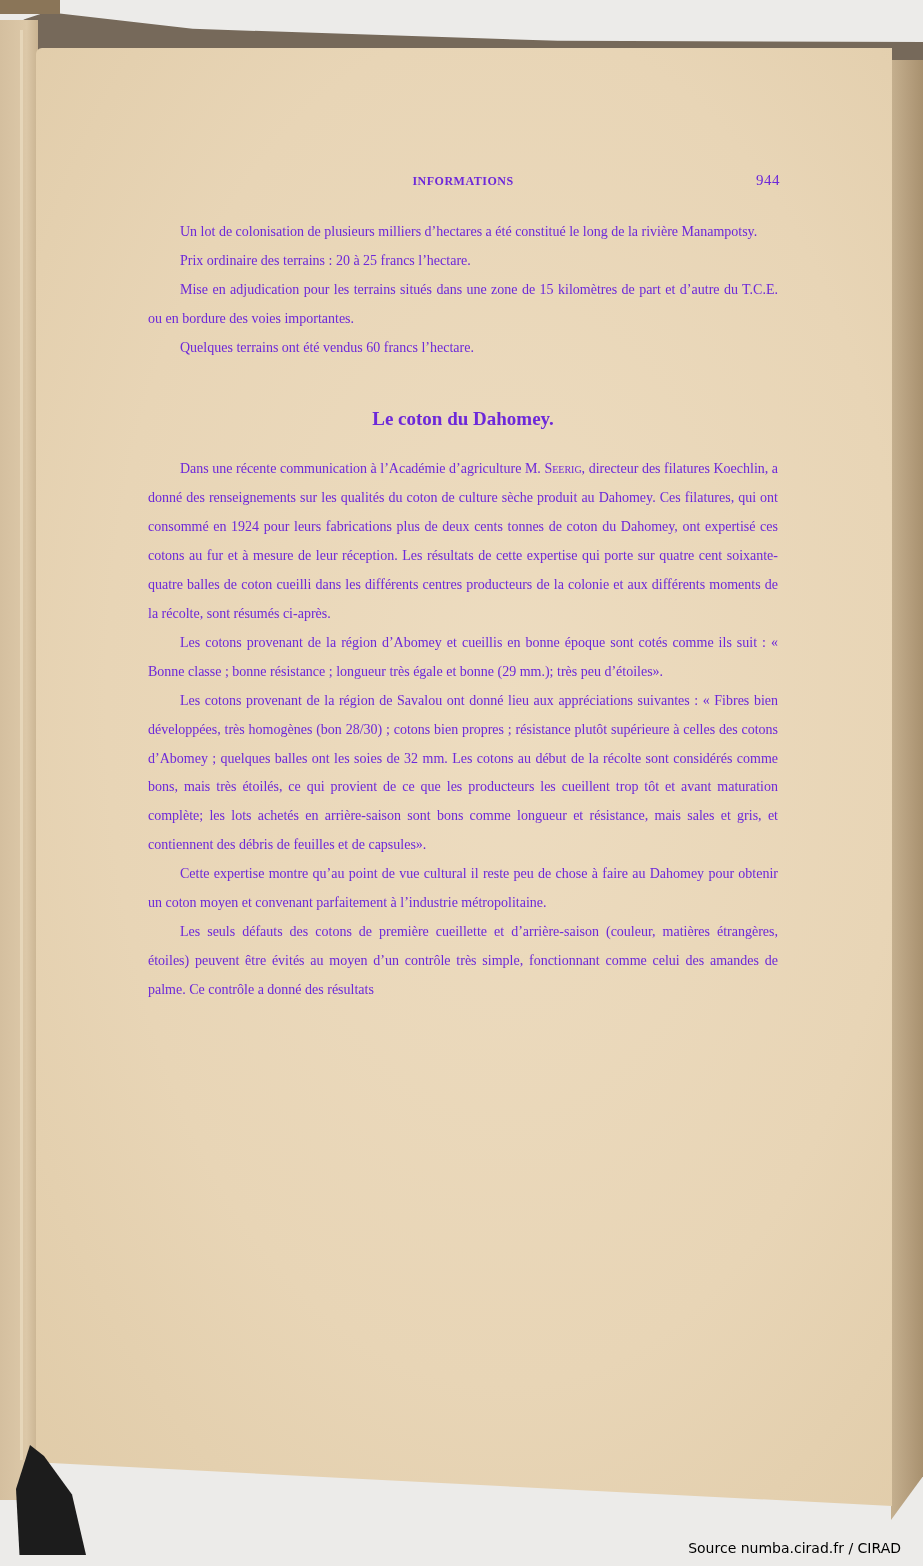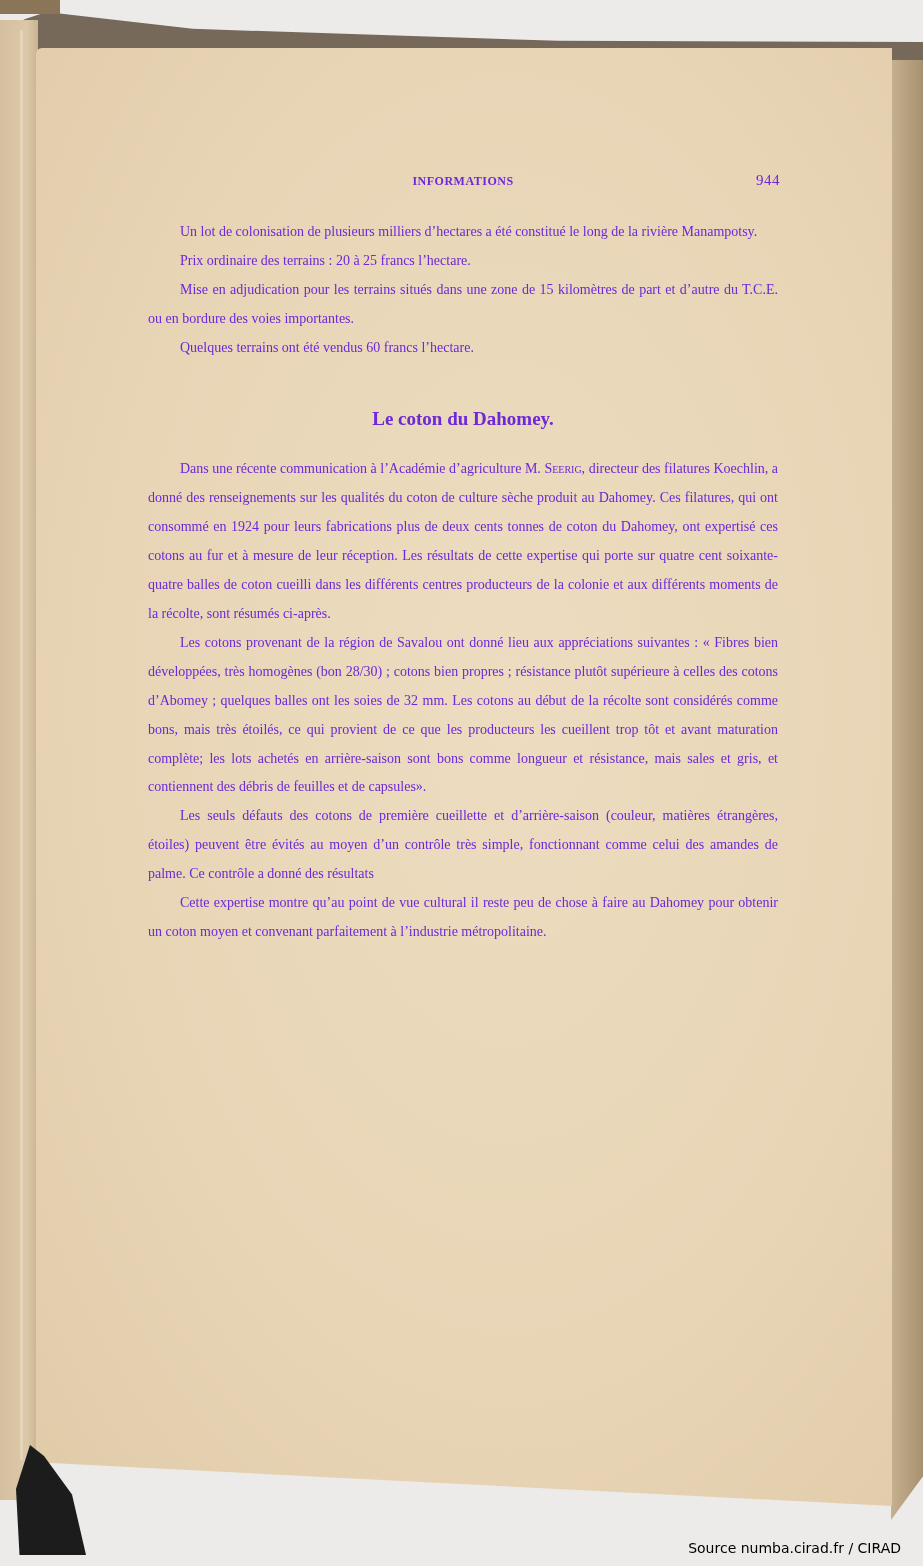--- a/index.html
+++ b/index.html
@@ -108,19 +108,20 @@
     <div class="first-block">
       <p>Un lot de colonisation de plusieurs milliers d’hectares a été constitué le long de la rivière Manampotsy.</p>
       <p>Prix ordinaire des terrains : 20 à 25 francs l’hectare.</p>
       <p>Mise en adjudication pour les terrains situés dans une zone de 15 kilomètres de part et d’autre du T.C.E. ou en bordure des voies importantes.</p>
       <p>Quelques terrains ont été vendus 60 francs l’hectare.</p>
     </div>
 
     <p class="section-title">Le coton du Dahomey.</p>
 
     <p><span>Dans une récente communication à l’Académie d’agriculture M. </span><span class="sc">Seerig</span><span>, directeur des filatures Koechlin, a donné des renseignements sur les qualités du coton de culture sèche produit au Dahomey. Ces filatures, qui ont consommé en 1924 pour leurs fabrications plus de deux cents tonnes de coton du Dahomey, ont expertisé ces cotons au fur et à mesure de leur réception. Les résultats de cette expertise qui porte sur quatre cent soixante-quatre balles de coton cueilli dans les différents centres producteurs de la colonie et aux différents moments de la récolte, sont résumés ci-après.</span></p>
+    <p>Les cotons provenant de la région d’Abomey et cueillis en bonne époque sont cotés comme ils suit : « Bonne classe ; bonne résistance ; longueur très égale et bonne (29 mm.); très peu d’étoiles».</p>
     <p>Les cotons provenant de la région de Savalou ont donné lieu aux appréciations suivantes : « Fibres bien développées, très homogènes (bon 28/30) ; cotons bien propres ; résistance plutôt supérieure à celles des cotons d’Abomey ; quelques balles ont les soies de 32 mm. Les cotons au début de la récolte sont considérés comme bons, mais très étoilés, ce qui provient de ce que les producteurs les cueillent trop tôt et avant maturation complète; les lots achetés en arrière-saison sont bons comme longueur et résistance, mais sales et gris, et contiennent des débris de feuilles et de capsules».</p>
+    <p>Cette expertise montre qu’au point de vue cultural il reste peu de chose à faire au Dahomey pour obtenir un coton moyen et convenant parfaitement à l’industrie métropolitaine.</p>
     <p>Les seuls défauts des cotons de première cueillette et d’arrière-saison (couleur, matières étrangères, étoiles) peuvent être évités au moyen d’un contrôle très simple, fonctionnant comme celui des amandes de palme. Ce contrôle a donné des résultats</p>
-    <p>Cette expertise montre qu’au point de vue cultural il reste peu de chose à faire au Dahomey pour obtenir un coton moyen et convenant parfaitement à l’industrie métropolitaine.</p>
   </div>
 
   <div class="source-credit">Source numba.cirad.fr / CIRAD</div>
 </div>
 
 </body></html>

